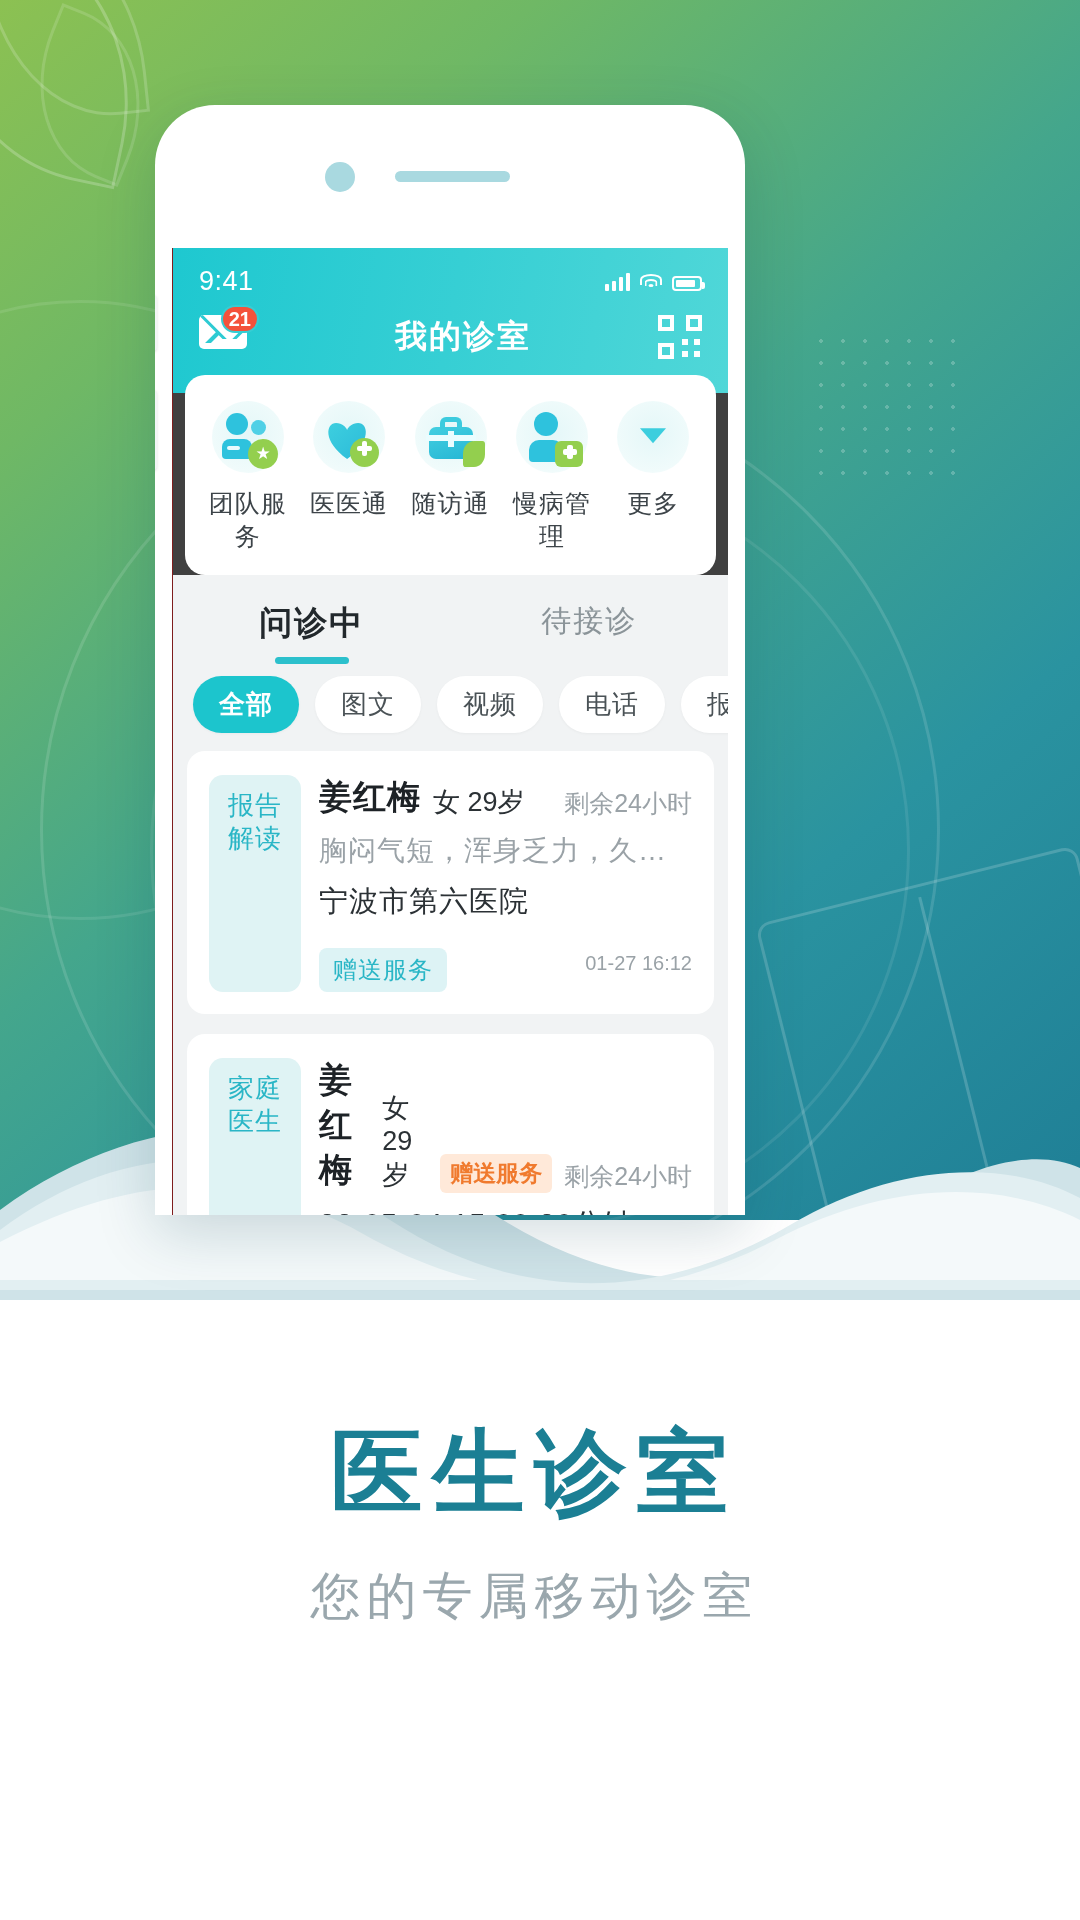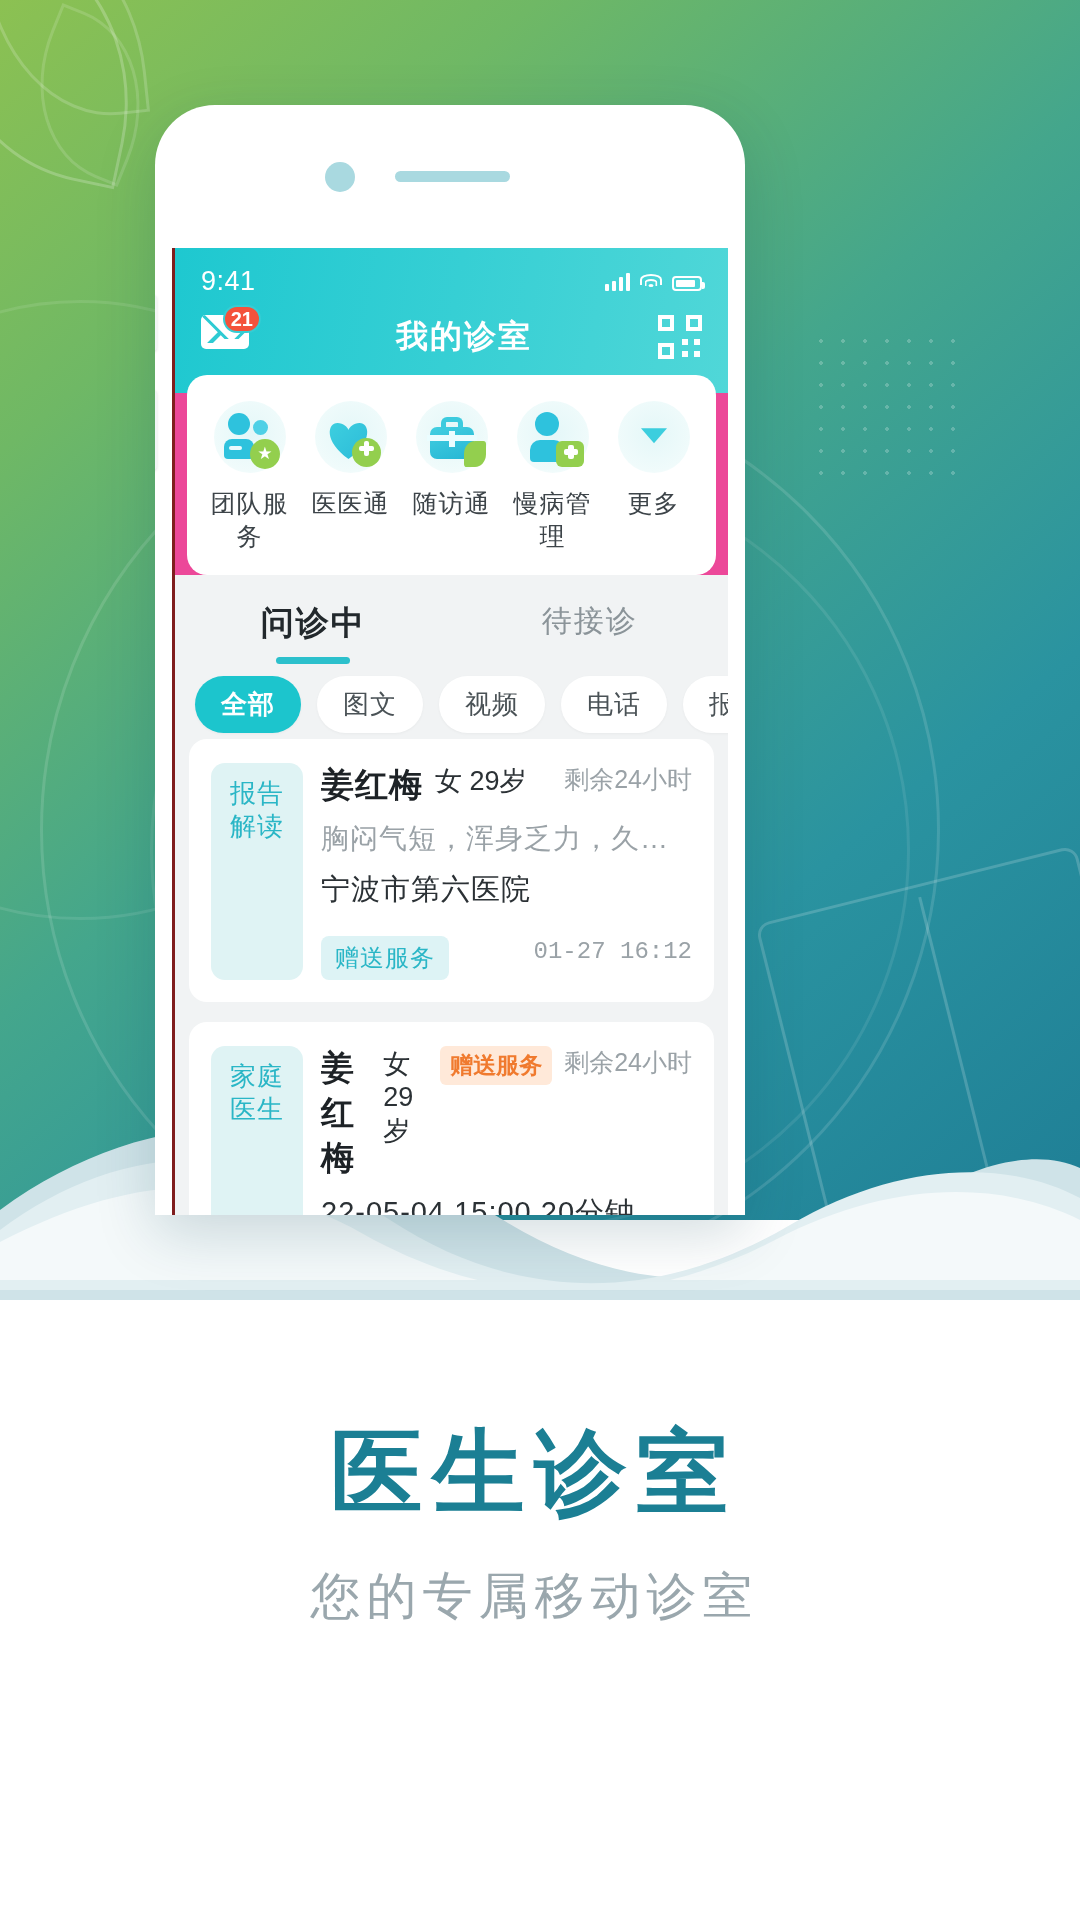--- a/index.html
+++ b/index.html
@@ -79,22 +79,22 @@
   .side-btn {
     position:absolute; left:-12px; width:14px; border-radius:4px;
     background:#f2f6f7; box-shadow:0 1px 3px rgba(0,0,0,.12);
   }
   .sb1 { top:190px; height:56px; }
   .sb2 { top:285px; height:80px; }
 
   
   .screen {
     position:absolute; left:17px; top:143px; right:17px; bottom:0;
-    overflow:hidden; background:#ec4899;
-    border-left:3px solid #7f1d1d;
+    overflow:hidden; background:#404040;
+    border-left:1px solid #7f1d1d;
   }
   .app-header {
     background:linear-gradient(100deg,#1ec8d0 0%,#36cfd4 50%,#50d7d8 100%);
     padding-bottom:28px; position:relative;
   }
   .statusbar {
     display:flex; align-items:center; justify-content:space-between;
     padding:18px 26px 6px 26px; color:#fff;
   }
   .st-time { font-size:27px; font-weight:500; letter-spacing:.5px; }
@@ -198,61 +198,61 @@
   }
   .tab { flex:1; text-align:center; padding-bottom:18px; position:relative; }
   .tab-label { font-size:30px; color:#8b9499; letter-spacing:2px; }
   .tab.active .tab-label { color:#22282c; font-weight:700; font-size:33px; }
   .tab-underline {
     position:absolute; left:50%; transform:translateX(-50%); bottom:0;
     width:74px; height:7px; border-radius:4px; background:#2cc0cc;
   }
 
   
-  .chips { display:flex; gap:16px; padding:12px 0 6px 20px; background:#f1f3f4; }
+  .chips { display:flex; gap:16px; padding:12px 0 18px 20px; background:#f1f3f4; }
   .chip {
     background:#fff; border-radius:30px; padding:11px 26px;
     font-size:26px; color:#4a5256; white-space:nowrap; letter-spacing:1px;
     box-shadow:0 1px 3px rgba(0,0,0,.04);
   }
   .chip.active { background:#1cc5cd; color:#fff; font-weight:600; }
 
   
   .cards { padding:0 14px; background:#f1f3f4; }
   .card {
     background:#fff; border-radius:18px; padding:24px 22px 22px 22px;
     margin-bottom:20px; display:flex; gap:18px;
   }
   .tag {
     width:92px; min-height:92px; border-radius:14px; background:#dff3f4;
     color:#2ab6c6; font-size:26px; line-height:1.25; text-align:center;
     padding:14px 0; flex-shrink:0; letter-spacing:1px;
   }
   .card-body { flex:1; min-width:0; }
-  .row1 { display:flex; align-items:flex-start; gap:12px; }
+  .row1 { display:flex; align-items:flex-end; gap:12px; }
   .pname { font-size:33px; font-weight:700; color:#1d2226; letter-spacing:1px; }
   .pmeta { font-size:27px; color:#2b3135; font-weight:500; }
   .statustag {
     font-size:23px; padding:4px 10px; border-radius:6px; font-weight:600;
     white-space:nowrap;
   }
   .statustag.warn { background:#ffe9d9; color:#f07a2e; }
   .remain { margin-left:auto; font-size:25px; color:#9aa2a7; white-space:nowrap; }
   .apptime { font-size:29px; color:#2b3135; margin-top:12px; letter-spacing:1px; }
   .symptom {
     font-size:28px; color:#9aa2a7; margin-top:12px; letter-spacing:1px;
     white-space:nowrap; overflow:hidden; text-overflow:ellipsis;
   }
   .row-last { display:flex; align-items:center; margin-top:12px; }
   .hospital { font-size:29px; color:#2b3135; letter-spacing:1px; }
   .gift {
     background:#ddf3f5; color:#2ab6c6; font-size:24px; padding:6px 14px;
     border-radius:8px; margin-top:14px; display:inline-block; letter-spacing:1px;
   }
-  .ts { margin-left:auto; font-size:24px; color:#9aa2a7;font-family:Liberation Mono, monospace; }
+  .ts { margin-left:auto; font-size:20px; color:#9aa2a7; }
 </style>
 </head>
 <body>
 
 <div class="bg-deco">
   <div class="leaf-line l1"></div>
   <div class="leaf-line l2"></div>
   <div class="leaf-line l3"></div>
   <div class="ring r1"></div>
   <div class="ring r2"></div>

